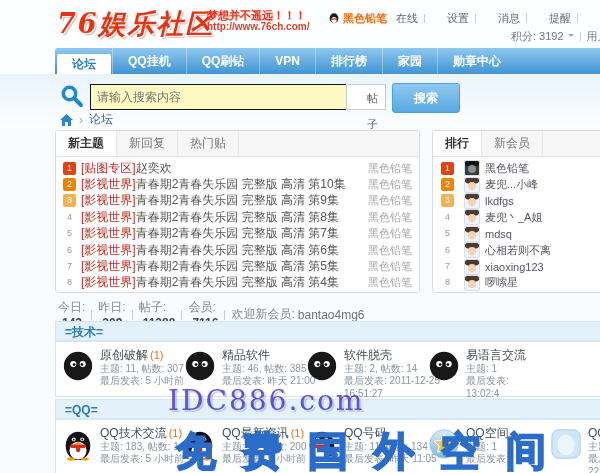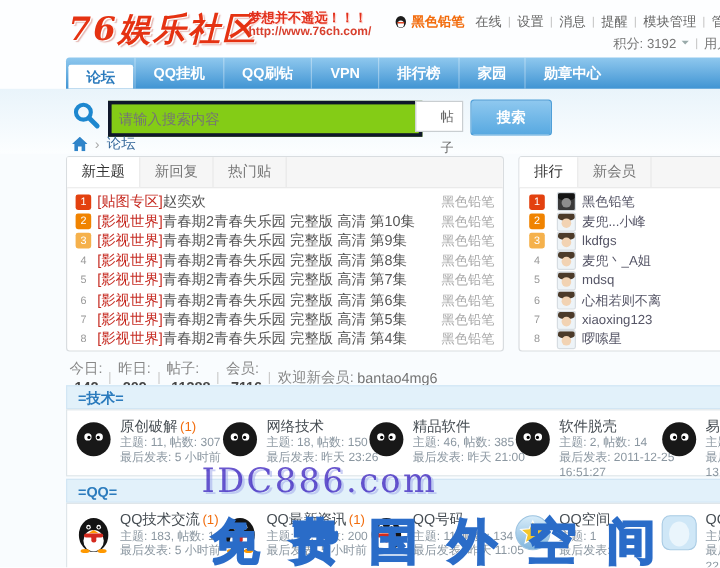--- a/index.html
+++ b/index.html
@@ -12,59 +12,59 @@
 
   
   .logo{position:absolute;left:57px;top:6px;font-family:"DejaVu Serif","Liberation Serif",serif;
         font-style:italic;font-weight:bold;font-size:27px;color:#e53212;letter-spacing:2px;
         text-shadow:1px 1px 0 #fff,2px 2px 1px rgba(180,40,20,.35);}
   .tagline{position:absolute;left:207px;top:9px;line-height:12px;}
   .tagline .t1{font-size:11px;font-weight:bold;color:#e2301c;text-shadow:1px 1px 0 #ffd9d4;}
   .tagline .t2{font-size:10px;font-weight:bold;color:#d8402e;}
   .uinfo1{position:absolute;left:328px;top:11px;width:400px;font-size:11px;color:#666;white-space:nowrap;}
   .uinfo1 .uname{color:#f26c0d;font-weight:bold;margin-left:3px;}
-  .uinfo1 a{color:#666;text-decoration:none;}
+  .uinfo1 a{color:#666;text-decoration:none;margin-left:16px;}
   .hsep{display:inline-block;border-left:1px solid #ccc;height:9px;margin:0 6px;vertical-align:-1px;}
   .uinfo2{position:absolute;left:511px;top:29px;width:200px;font-size:11px;color:#777;white-space:nowrap;}
   .caret{display:inline-block;width:0;height:0;border:3px solid transparent;border-top-color:#9aa;
          margin:0 0 1px 4px;vertical-align:middle;}
 
   
   .nav{position:absolute;left:55px;top:48px;width:560px;height:26px;border-radius:3px 3px 0 0;
        background:linear-gradient(#8fc8ee,#4094d3);display:flex;align-items:flex-end;overflow:hidden;}
   .nav-item{color:#fff;font-size:12px;font-weight:bold;line-height:26px;padding:0 15px;
        border-left:1px solid rgba(255,255,255,.35);cursor:pointer;white-space:nowrap;}
   .nav-item:first-child{border-left:none;}
   .nav-item.active{background:#fff;color:#2b7bbd;height:20px;line-height:20px;margin:0 1px 0 2px;
        border-radius:2px 2px 0 0;border-left:none;}
 
   
   .mag{position:absolute;left:60px;top:84px;}
-  .s-input{position:absolute;left:90px;top:84px;width:244px;height:24px;border:3px solid #0f172a;
-       padding:0 6px;font-size:12px;color:#555;background:#84cc16;outline:none;}
+  .s-input{position:absolute;left:90px;top:84px;width:244px;height:24px;border:1px solid #0f172a;
+       padding:0 6px;font-size:12px;color:#555;background:#fef9c3;outline:none;}
   .s-scope{position:absolute;left:346px;top:84px;width:40px;height:26px;border:1px solid #c9ced1;
        background:#fff;font-size:11px;color:#666;line-height:26px;padding-left:20px;cursor:pointer;box-sizing:border-box;}
   .s-scope .caret{border-top-color:#888;margin-left:5px;}
   .s-btn{position:absolute;left:392px;top:83px;width:66px;height:28px;border:1px solid #4f9fd8;border-radius:3px;
        background:linear-gradient(#8ec8ef,#58a9e1);color:#fff;font-size:12px;font-weight:bold;
        text-align:center;line-height:28px;cursor:pointer;}
 
   
   .crumb{position:absolute;left:60px;top:111px;font-size:12px;color:#999;display:flex;align-items:center;}
   .crumb a{color:#369;text-decoration:none;margin-left:6px;}
   .crumb .sep{margin-left:6px;color:#aaa;}
 
   
   .box{position:absolute;background:#fff;border:1px solid #d9dde0;border-radius:3px;box-sizing:border-box;}
   .lt-box{left:55px;top:130px;width:365px;height:163px;}
   .rk-box{left:432px;top:130px;width:180px;height:163px;}
   .tabstrip{height:25px;background:#f6f6f6;border-bottom:1px solid #e2e2e2;border-radius:3px 3px 0 0;
        display:flex;font-size:12px;color:#777;}
   .tab{line-height:25px;padding:0 12px;border-right:1px solid #e8e8e8;cursor:pointer;white-space:nowrap;}
-  .tab.active{background:#fff;color:#333;font-weight:normal;}
+  .tab.active{background:#fff;color:#333;font-weight:bold;}
 
   .trow{display:flex;align-items:center;height:16.4px;padding:0 7px;font-size:12px;white-space:nowrap;}
   .tnum{width:13px;height:13px;line-height:13px;flex:0 0 13px;text-align:center;font-size:9px;
         color:#999;border-radius:2px;margin-right:5px;}
   .tnum.b1{background:#e3410f;color:#fff;}
   .tnum.b2{background:#f08300;color:#fff;}
   .tnum.b3{background:#f5b14c;color:#fff;}
   .ttitle{flex:1;overflow:hidden;text-overflow:clip;color:#555;text-decoration:none;cursor:pointer;}
   .tprefix{color:#c62b22;font-style:normal;}
   .tauthor{flex:0 0 52px;text-align:right;color:#a9a9a9;font-size:11px;cursor:pointer;}
@@ -294,30 +294,20 @@
       <div class="ftext"><a class="fname">原创破解</a><em class="fnew">(1)</em><br><span>主题: 11, 帖数: 307</span><br><span>最后发表: 5 小时前</span></div>
     </div>
     <div class="fcell">
       <svg class="ficon" viewBox="0 0 36 36">
           <circle cx="18" cy="18" r="15" fill="#181818"></circle>
           <circle cx="13" cy="16" r="3.2" fill="#fff"></circle>
           <circle cx="23" cy="16" r="3.2" fill="#fff"></circle>
           <circle cx="13.9" cy="16.4" r="1.4" fill="#000"></circle>
           <circle cx="22.1" cy="16.4" r="1.4" fill="#000"></circle>
         </svg>
-      <div class="ftext"><a class="fname">网络技术</a><br><span>主题: 18, 帖数: 150</span><br><span>最后发表: 昨天 23:26</span></div>
-    </div>
-    <div class="fcell">
-      <svg class="ficon" viewBox="0 0 36 36">
-          <circle cx="18" cy="18" r="15" fill="#181818"></circle>
-          <circle cx="13" cy="16" r="3.2" fill="#fff"></circle>
-          <circle cx="23" cy="16" r="3.2" fill="#fff"></circle>
-          <circle cx="13.9" cy="16.4" r="1.4" fill="#000"></circle>
-          <circle cx="22.1" cy="16.4" r="1.4" fill="#000"></circle>
-        </svg>
       <div class="ftext"><a class="fname">精品软件</a><br><span>主题: 46, 帖数: 385</span><br><span>最后发表: 昨天 21:00</span></div>
     </div>
     <div class="fcell">
       <svg class="ficon" viewBox="0 0 36 36">
           <circle cx="18" cy="18" r="15" fill="#181818"></circle>
           <circle cx="13" cy="16" r="3.2" fill="#fff"></circle>
           <circle cx="23" cy="16" r="3.2" fill="#fff"></circle>
           <circle cx="13.9" cy="16.4" r="1.4" fill="#000"></circle>
           <circle cx="22.1" cy="16.4" r="1.4" fill="#000"></circle>
         </svg>

